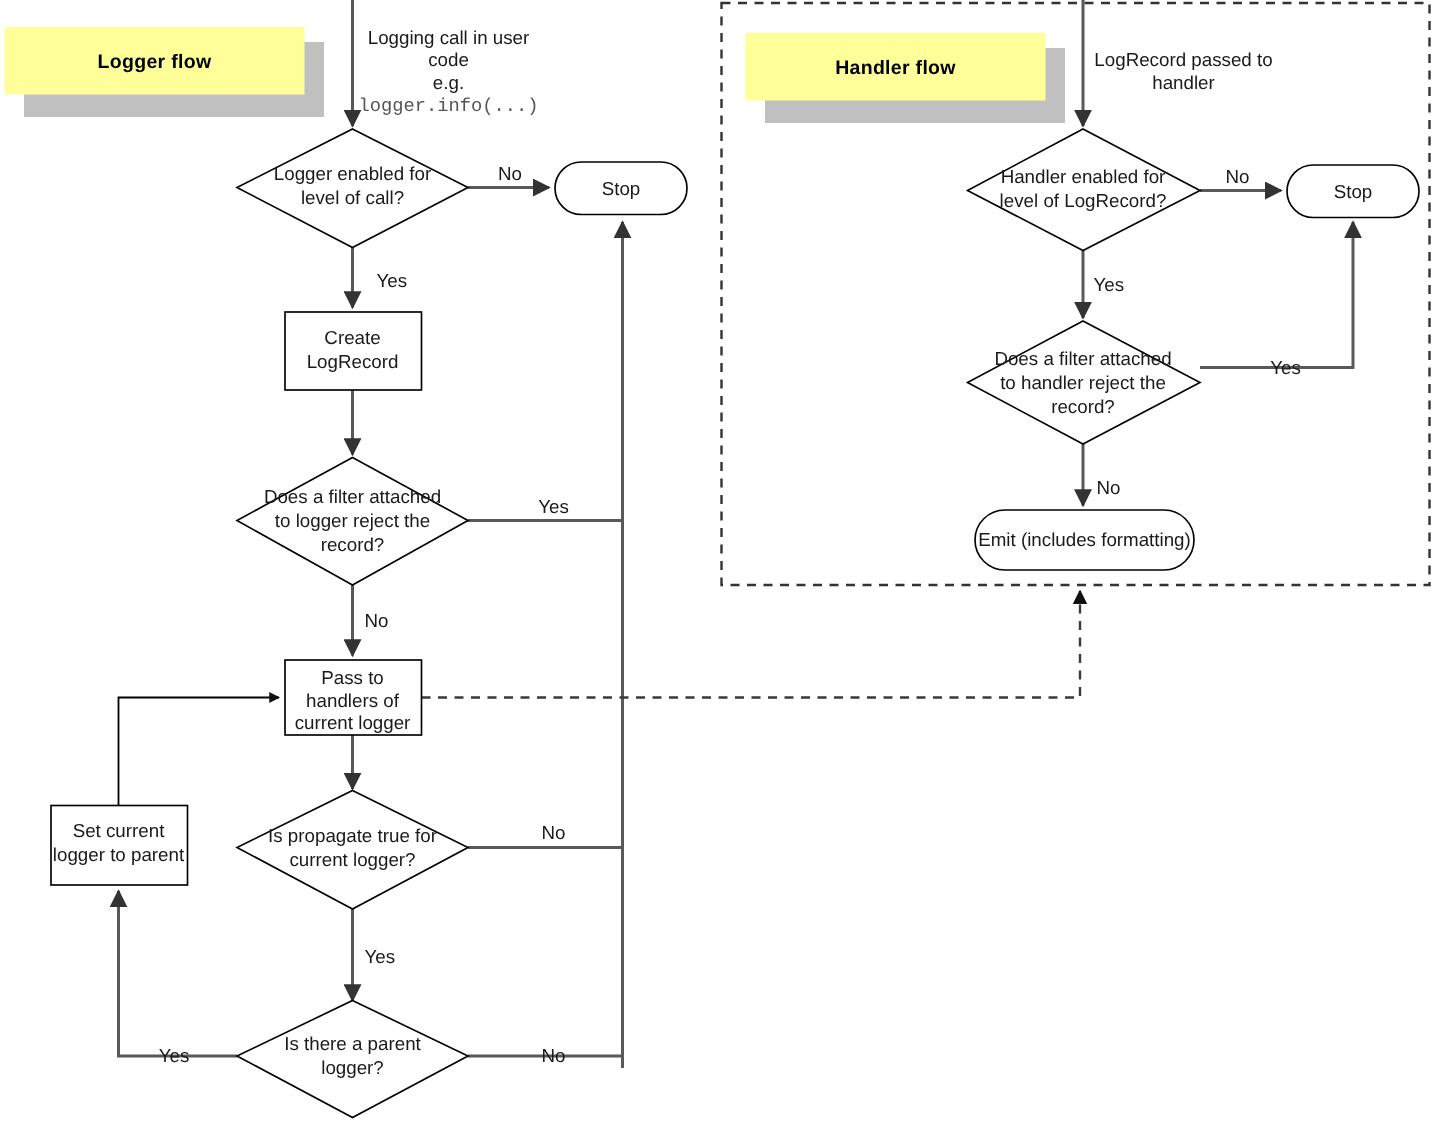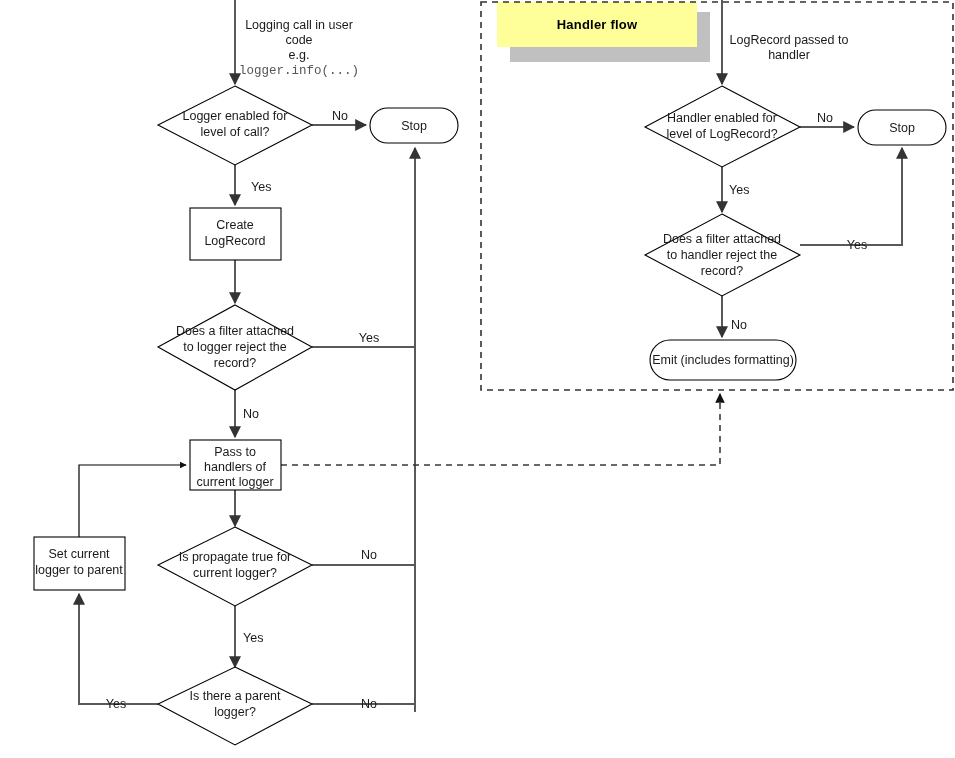--- a/index.html
+++ b/index.html
@@ -86,22 +86,28 @@
     font-weight: bold;
     color: #000000;
     letter-spacing: 0.2px;
   }
 </style>
 </head>
 <body>
 
 <div id="canvas">
 
-
-  <div class="banner" style="left:497px; top:2px; width:205px; height:52px;">
+  <div class="banner" style="left:3px; top:18px; width:205px; height:52px;">
+    <div class="banner-shadow" style="left:13px; top:10px; width:200px; height:50px;"></div>
+    <div class="banner-fill" style="left:0px; top:0px; width:200px; height:45px;">
+      <span class="banner-label">Logger flow</span>
+    </div>
+  </div>
+
+  <div class="banner" style="left:497px; top:22px; width:205px; height:52px;">
     <div class="banner-shadow" style="left:13px; top:10px; width:200px; height:50px;"></div>
     <div class="banner-fill" style="left:0px; top:0px; width:200px; height:45px;">
       <span class="banner-label">Handler flow</span>
     </div>
   </div>
 
   <svg class="flow" viewBox="0 0 955 758">
     <defs>
       <marker id="arrow" viewBox="0 0 10 10" refX="9" refY="5" markerWidth="6" markerHeight="6" orient="auto-start-reverse">
         <path d="M 0 0 L 10 5 L 0 10 z" fill="#333333"></path>

